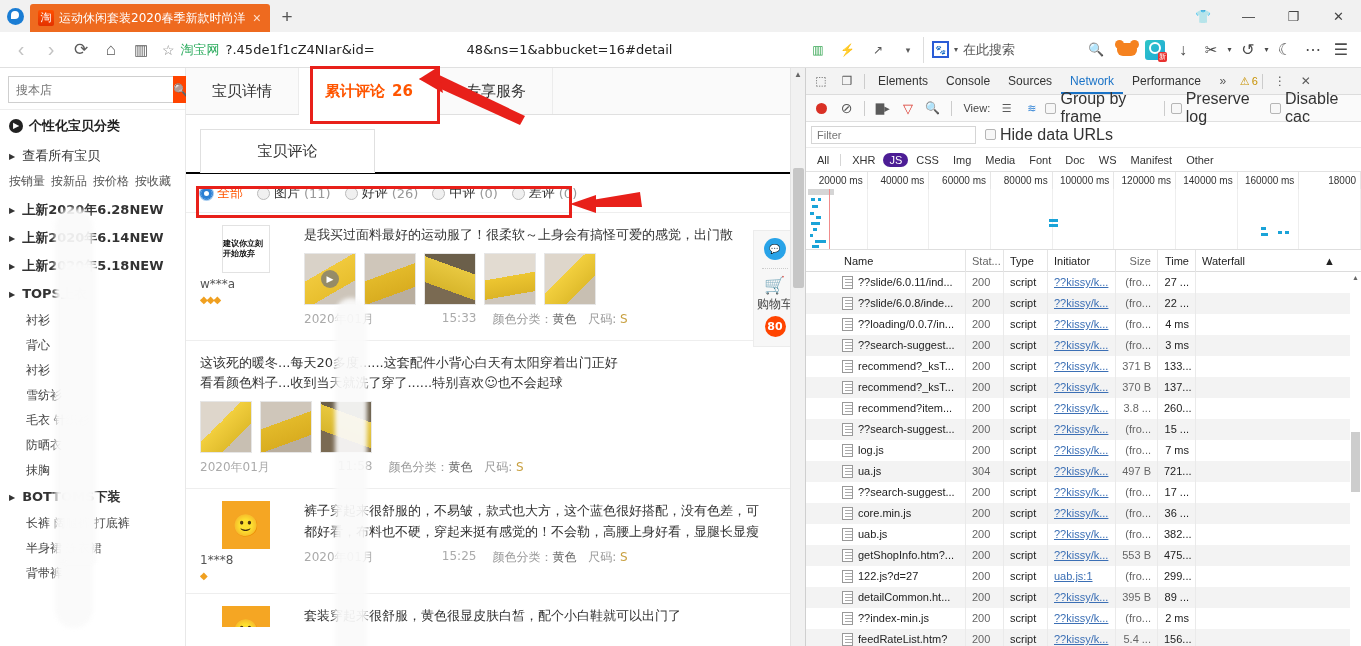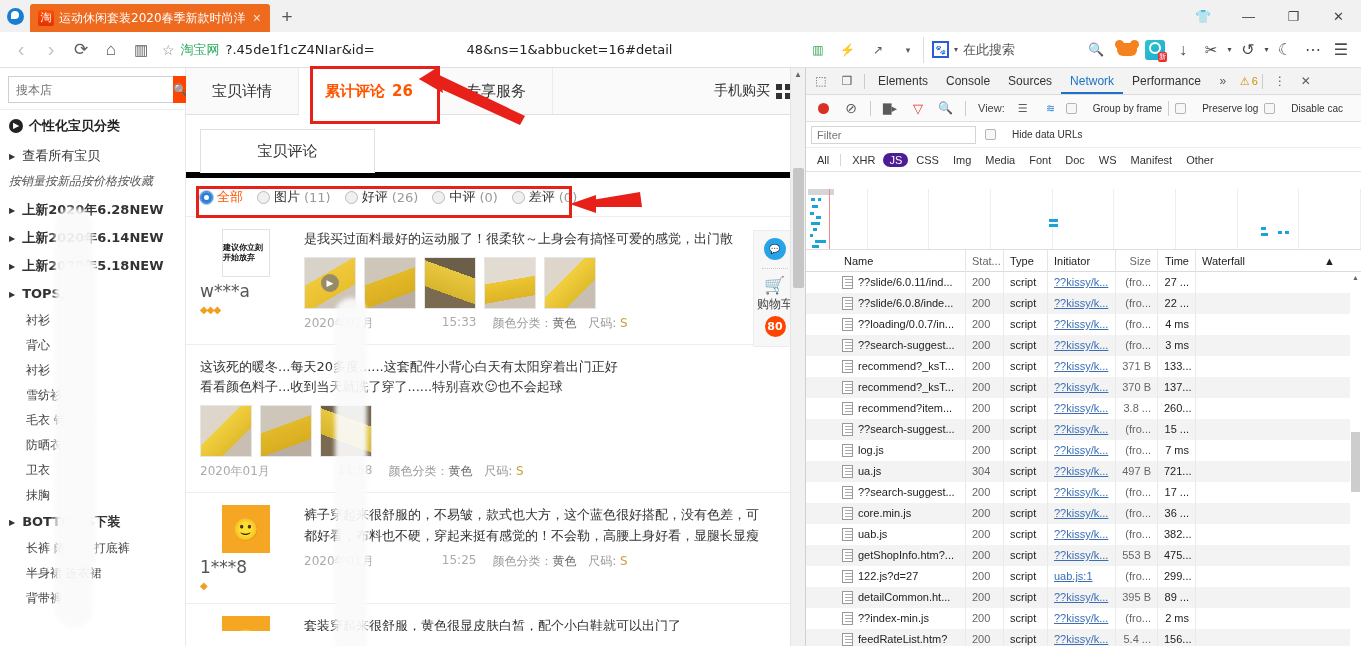--- a/index.html
+++ b/index.html
@@ -170,21 +170,21 @@
     color: #fff; font-size: 8px; line-height: 14px; text-align: center;
   }
   .cat-item {
     display: flex; align-items: center; gap: 7px;
     padding: 5px 9px; font-size: 13px; color: #333; cursor: pointer;
   }
   .cat-item .tri { color: #333; font-size: 8px; }
   .cat-item.bold { font-weight: bold; }
   .cat-sort {
     padding: 3px 9px 6px; font-size: 12px; color: #555;
-    display: flex;  font-style: italic;
+    display: flex; gap: 6px;
   }
   .cat-sub {
     padding: 4px 9px 4px 26px; font-size: 12px; color: #444; cursor: pointer;
   }
 
   
   .shop-main { flex: 1; position: relative; overflow: hidden; }
   .detail-tabs {
     height: 47px; border-bottom: 1px solid #e0e0e0;
     display: flex; align-items: stretch; background: #fafafa;
@@ -210,21 +210,21 @@
     width: 15px; height: 15px;
     background:
       linear-gradient(#333,#333) 0 0/6px 6px no-repeat,
       linear-gradient(#333,#333) 9px 0/6px 6px no-repeat,
       linear-gradient(#333,#333) 0 9px/6px 6px no-repeat,
       linear-gradient(#333,#333) 9px 9px/6px 6px no-repeat;
   }
 
   .sub-tabs {
     padding: 14px 14px 0 14px;
-    border-bottom: 6px solid #000000;
+    border-bottom: 2px solid #000000;
     display: flex;
   }
   .sub-tab {
     width: 175px; height: 44px;
     border: 1px solid #e0e0e0; border-bottom: 1px solid #fff;
     display: flex; align-items: center; justify-content: center;
     font-size: 15px; color: #333; background: #fff;
     margin-bottom: -1px; cursor: pointer;
     font-family: "DejaVu Sans", sans-serif;
   }
@@ -257,21 +257,21 @@
   .rv-user { width: 92px; flex: 0 0 92px; text-align: left; }
   .rv-avatar {
     width: 48px; height: 48px; margin: 0 auto 4px;
     border: 1px solid #e2e2e2; background: #f3f3f3;
     display: flex; align-items: center; justify-content: center;
     font-size: 8px; color: #777; overflow: hidden;
     font-family: "DejaVu Sans", sans-serif; line-height: 1.25;
   }
   .rv-avatar.mascot { background: #f5a623; border-color: #f5a623; }
   .rv-avatar.text-av { background: #fff; font-weight: bold; color: #111; }
-  .rv-name { font-size: 17px; color: #555; font-family: "DejaVu Sans", sans-serif; }
+  .rv-name { font-size: 12px; color: #555; font-family: "DejaVu Sans", sans-serif; }
   .rv-rank { font-size: 10px; margin-top: 3px; letter-spacing: -1px; }
   .rv-body { flex: 1; min-width: 0; }
   .rv-text {
     font-size: 13px; color: #333; line-height: 1.55;
     font-family: "DejaVu Sans", sans-serif;
     white-space: nowrap; overflow: hidden;
   }
   .rv-thumbs { display: flex; gap: 8px; margin: 8px 0 6px; }
   .rv-thumb {
     width: 52px; height: 52px; border: 1px solid #e6e6e6;
@@ -376,21 +376,21 @@
     height: 27px; display: flex; align-items: center; gap: 2px;
     border-bottom: 1px solid #e0e0e0; padding: 0 4px;
     background: #fafafa;
   }
   .rec-dot { width: 11px; height: 11px; border-radius: 50%; background: #d93025; }
   .dt-label { font-size: 11px; color: #444; margin: 0 3px 0 6px; }
   .cb {
     width: 11px; height: 11px; border: 1px solid #b5b5b5;
     background: #f7f7f7; border-radius: 2px; flex: 0 0 11px;
   }
-  .cb-wrap { display: flex; align-items: center; gap: 16px; font-size: 10px; color: #333; cursor: pointer; }
+  .cb-wrap { display: flex; align-items: center; gap: 4px; font-size: 16px; color: #333; cursor: pointer; }
 
   .dt-filterbar {
     height: 26px; display: flex; align-items: center; gap: 9px;
     border-bottom: 1px solid #ececec; padding: 0 5px;
   }
   .dt-filter-input {
     width: 165px; height: 18px; border: 1px solid #d5d5d5;
     font-size: 11px; color: #999; padding: 0 5px; outline: none;
     font-family: "Liberation Sans", sans-serif;
   }
@@ -578,21 +578,20 @@
       <div class="cat-item bold">
         <span class="tri">▶</span>
         <span>TOPS上衣</span>
       </div>
       <div class="cat-sub">衬衫</div>
       <div class="cat-sub">背心</div>
       <div class="cat-sub">衬衫</div>
       <div class="cat-sub">雪纺衫</div>
       <div class="cat-sub">毛衣 针织衫</div>
       <div class="cat-sub">防晒衣</div>
-      <div class="cat-sub">卫衣</div>
       <div class="cat-sub">抹胸</div>
       <div class="cat-item bold">
         <span class="tri">▶</span>
         <span>BOTTOMS下装</span>
       </div>
       <div class="cat-sub">长裤 阔腿裤 打底裤</div>
       <div class="cat-sub">半身裙 连衣裙</div>
       <div class="cat-sub">背带裤</div>
     </div>
 
@@ -601,24 +600,20 @@
       <div class="detail-tabs">
         <div class="dtab">
           <span>宝贝详情</span>
         </div>
         <div class="dtab active">
           <span>累计评论</span>
           <span class="cnt">26</span>
         </div>
         <div class="dtab">
           <span>专享服务</span>
-        </div>
-        <div class="dtab-right">
-          <span>手机购买</span>
-          <span class="qr-ico"></span>
         </div>
       </div>
 
       <div class="sub-tabs">
         <div class="sub-tab">宝贝评论</div>
       </div>
 
       <div class="filter-row">
         <div class="radio-opt sel">
           <span class="rd"></span>
@@ -817,20 +812,31 @@
       <span class="type-item">Img</span>
       <span class="type-item">Media</span>
       <span class="type-item">Font</span>
       <span class="type-item">Doc</span>
       <span class="type-item">WS</span>
       <span class="type-item">Manifest</span>
       <span class="type-item">Other</span>
     </div>
 
     <div class="dt-timeline">
+      <div class="tl-ruler">
+        <div class="tl-tick">20000 ms</div>
+        <div class="tl-tick">40000 ms</div>
+        <div class="tl-tick">60000 ms</div>
+        <div class="tl-tick">80000 ms</div>
+        <div class="tl-tick">100000 ms</div>
+        <div class="tl-tick">120000 ms</div>
+        <div class="tl-tick">140000 ms</div>
+        <div class="tl-tick">160000 ms</div>
+        <div class="tl-tick">18000</div>
+      </div>
       <div class="tl-grid">
         <div class="tl-col"></div>
           <div class="tl-col"></div>
           <div class="tl-col"></div>
         <div class="tl-col"></div>
           <div class="tl-col"></div>
           <div class="tl-col"></div>
         <div class="tl-col"></div>
           <div class="tl-col"></div>
           <div class="tl-col"></div>

